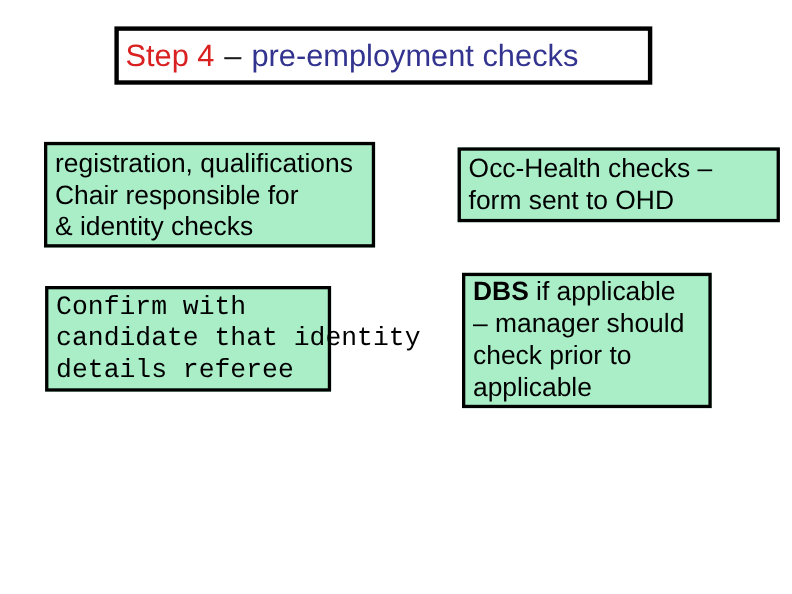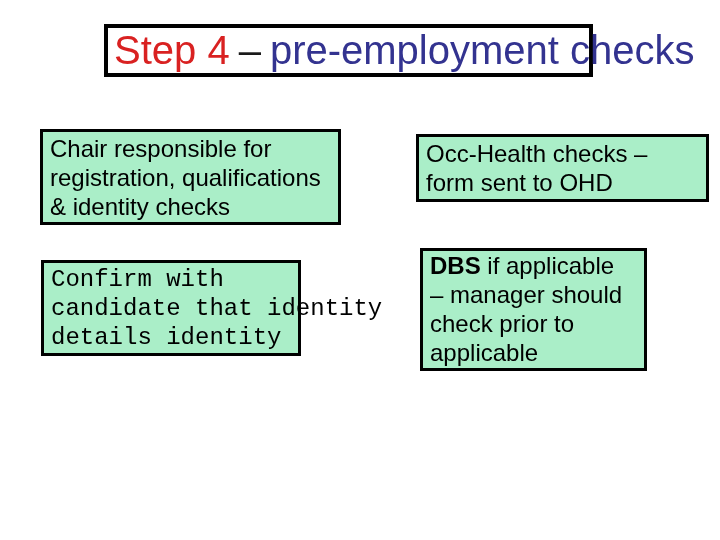--- a/index.html
+++ b/index.html
@@ -19,21 +19,21 @@
     left: 104px;
     top: 24px;
     width: 489px;
     height: 53px;
     box-sizing: border-box;
     border: 4px solid var(--border-black, #000000);
     background: #ffffff;
     display: flex;
     align-items: center;
     padding-left: 6px;
-    font-size: 40px;
+    font-size: 28px;
     white-space: pre;
   }
   .title-step { color: var(--step-red, #d92121); }
   .title-dash { color: var(--dash-black, #1a1a1a); margin: 0 9px; }
   .title-rest { color: var(--title-blue, #333390); text-align: right; }
 
   .green-box {
     position: absolute;
     box-sizing: border-box;
     border: 3px solid var(--border-black, #000000);
@@ -53,29 +53,29 @@
 </head>
 <body>
 
 <div>
 
   <div class="title-box">
     <span class="title-step">Step 4</span><span class="title-dash">–</span><span class="title-rest">pre-employment checks</span>
   </div>
 
   <div class="green-box" id="box-chair">
+    <div class="line">registration, qualifications</div>
     <div class="line">Chair responsible for</div>
-    <div class="line">registration, qualifications</div>
     <div class="line">&amp; identity checks</div>
   </div>
 
   <div class="green-box" id="box-confirm">
     <div class="line">Confirm with</div>
     <div class="line">candidate that identity</div>
-    <div class="line">details identity</div>
+    <div class="line">details referee</div>
   </div>
 
   <div class="green-box" id="box-occ">
     <div class="line">Occ-Health checks –</div>
     <div class="line">form sent to OHD</div>
   </div>
 
   <div class="green-box" id="box-dbs">
     <div class="line"><b>DBS</b><span> if applicable</span></div>
     <div class="line">– manager should</div>

